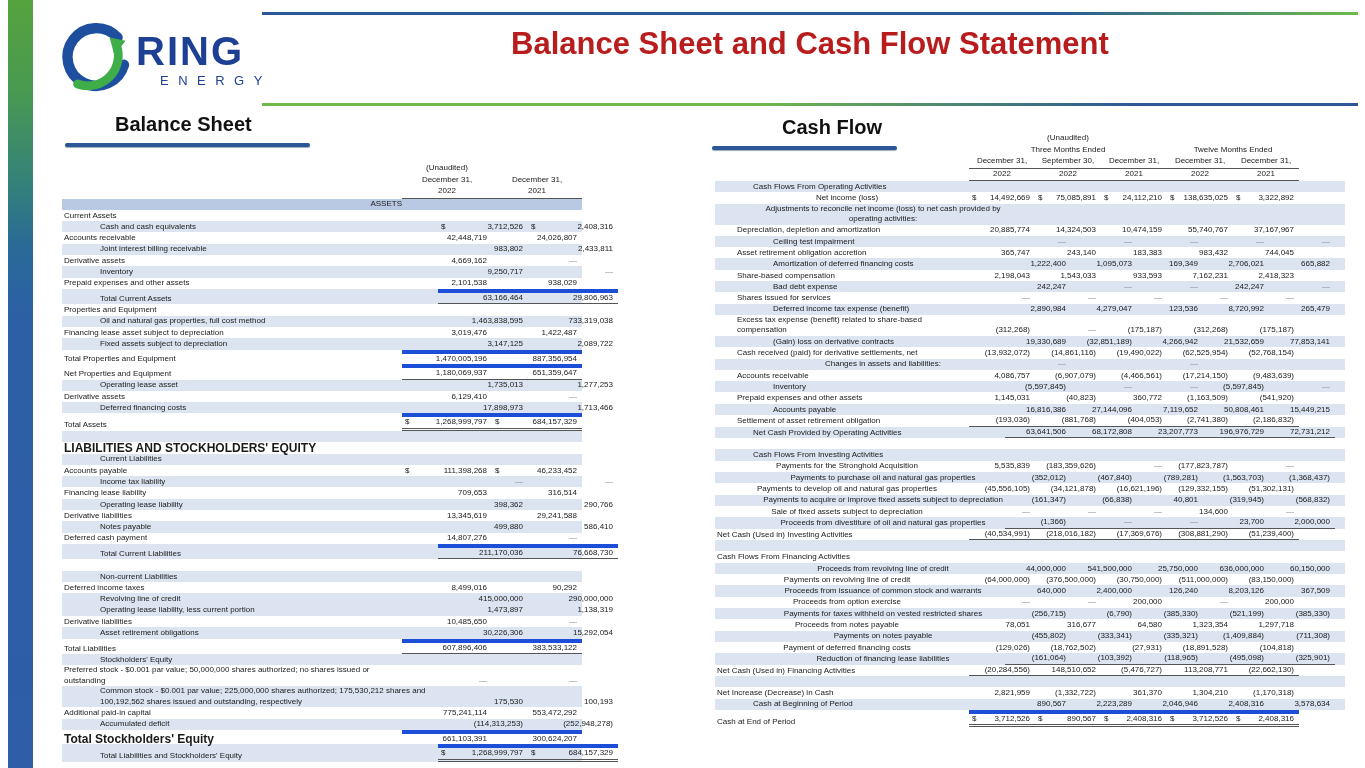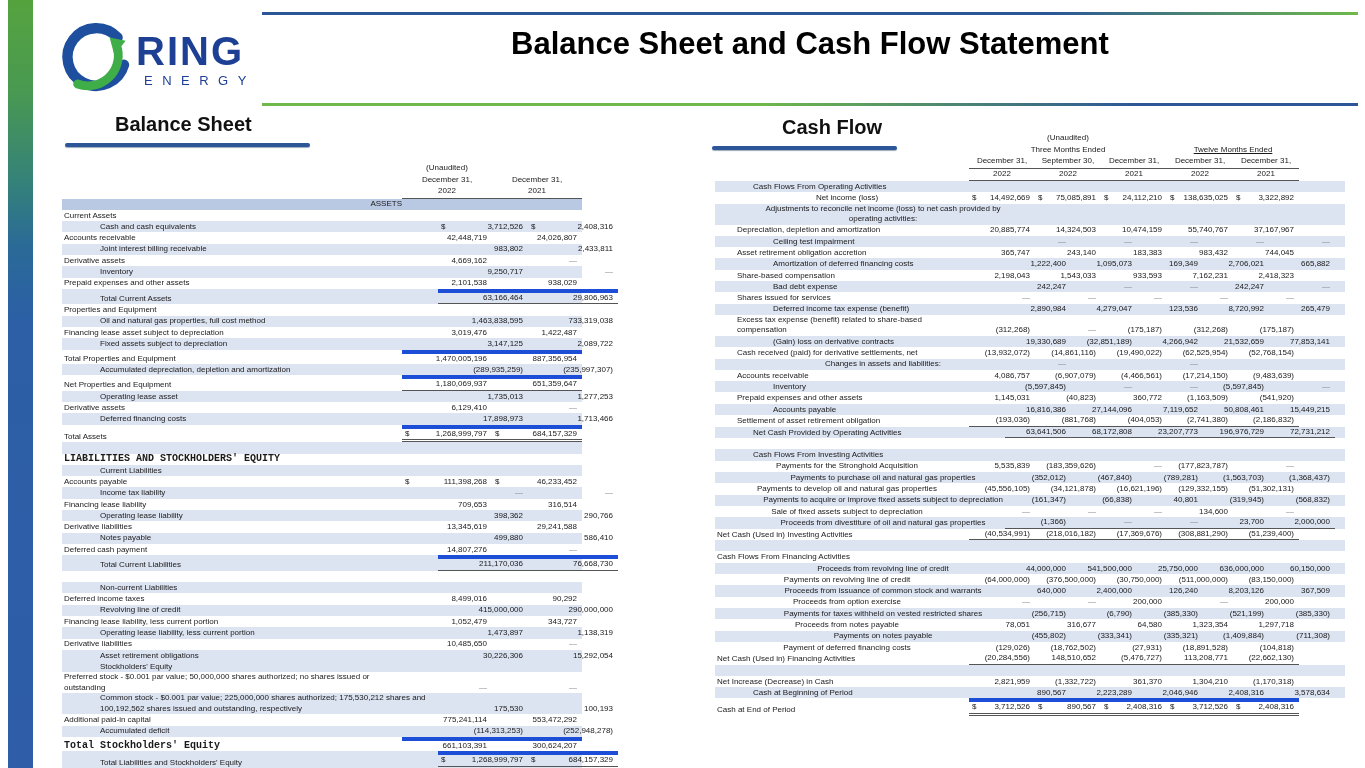--- a/index.html
+++ b/index.html
@@ -5,53 +5,53 @@
   html,body{margin:0;padding:0;background:#fff;}
   .page{position:relative;width:1365px;height:768px;background:#fff;overflow:hidden;
         font-family:"Liberation Sans",sans-serif;color:#1a1a1a;}
   .sidebar-gradient{position:absolute;left:8px;top:0;width:25px;height:768px;
     background:linear-gradient(180deg,#55a33e 0%,#499952 12%,#34817a 24%,#2a6a97 32%,#2c5fa6 42%,#2f5da8 100%);}
   
   .logo{position:absolute;left:58px;top:18px;width:200px;height:86px;}
   .logo-swoosh{position:absolute;left:0;top:2px;width:84px;height:80px;}
   .logo-text{position:absolute;left:78px;top:14px;}
   .logo-name{font-size:40px;font-weight:bold;color:#1d3f94;letter-spacing:2px;line-height:38px;}
-  .logo-sub{font-size:13px;color:#1d3f94;letter-spacing:9.5px;margin-top:3px;margin-left:8px;}
+  .logo-sub{font-size:13px;color:#1d3f94;letter-spacing:9.5px;margin-top:3px;margin-left:24px;}
   
   .rule-top{position:absolute;left:262px;top:12px;width:1096px;height:3px;
     background:linear-gradient(90deg,#2c5697 0%,#2c5697 72%,#6fb94a 100%);}
   .rule-bottom{position:absolute;left:262px;top:103px;width:1096px;height:3px;
     background:linear-gradient(90deg,#6fb94a 0%,#6fb94a 45%,#2c5697 80%,#2c5697 100%);}
   .main-title{position:absolute;left:262px;top:26px;width:1096px;text-align:center;
-    font-size:31px;font-weight:bold;color:#000000;}
+    font-size:31px;font-weight:bold;color:#b91c1c;}
   
   .sec-heading{position:absolute;font-size:20px;font-weight:bold;color:#111;}
   .sec-rule{position:absolute;height:4px;background:#2c5697;border-radius:2px;box-shadow:0 1px 1px #9ab;}
   
   .tbl{position:absolute;font-size:8px;line-height:10.5px;}
   .hr-row,.r{display:grid;align-items:end;}
   .bs .hr-row,.bs .r{grid-template-columns:340px 90px 90px;}
   .cf .hr-row,.cf .r{grid-template-columns:254px 66px 66px 66px 66px 66px 46px;}
   .r{min-height:11.3px;}
   .r.shade{background:#dce3f1;padding-left:36px;}
   .r.dark{background:#b9c9e4;text-align:right;}
   .lbl{padding-left:2px;}
   .lbl.i1{padding-left:10px;text-align:center;}
   .lbl.i2{padding-left:22px;}
-  .lbl.serif{font-family:Liberation Mono, monospace;font-weight:bold;font-size:10px;}
+  .lbl.serif{font-family:Liberation Sans, sans-serif;font-weight:bold;font-size:12px;}
   .cell{padding-right:5px;text-align:right;display:flex;justify-content:flex-end;align-items:flex-end;}
   .cell .dol{margin-right:auto;padding-left:3px;}
   .cell.tb{border-top:4px solid #1d4ed8;}
   .cell.bb{border-bottom:1px solid #555;}
   .cell.db{border-bottom:3px double #555;}
   .dash{color:#808a99;}
   
   .hc{text-align:center;padding-bottom:1px;}
   .hspan3{grid-column:2 / span 3;text-align:center;}
-  .hspan2{grid-column:5 / span 2;text-align:center;text-decoration:underline;}
+  .hspan2{grid-column:5 / span 2;text-align:center;}
   .bs-hspan{grid-column:2 / span 1;text-align:center;}
   .uline{border-bottom:1px solid #555;}
 </style>
 </head>
 <body>
 
 <div class="page">
 
   <div class="sidebar-gradient"></div>
 
@@ -215,29 +215,20 @@
         </div>
         <div class="r">
           <div class="lbl">Total Properties and Equipment</div>
           <div class="cell tb">
             <span>1,470,005,196</span>
           </div>
           <div class="cell tb">
             <span>887,356,954</span>
           </div>
         </div>
-        <div class="r shade">
-          <div class="lbl">Accumulated depreciation, depletion and amortization</div>
-          <div class="cell">
-            <span>(289,935,259)</span>
-          </div>
-          <div class="cell">
-            <span>(235,997,307)</span>
-          </div>
-        </div>
         <div class="r">
           <div class="lbl">Net Properties and Equipment</div>
           <div class="cell tb bb">
             <span>1,180,069,937</span>
           </div>
           <div class="cell tb bb">
             <span>651,359,647</span>
           </div>
         </div>
         <div class="r shade">
@@ -408,29 +399,20 @@
         </div>
         <div class="r shade">
           <div class="lbl">Revolving line of credit</div>
           <div class="cell">
             <span>415,000,000</span>
           </div>
           <div class="cell">
             <span>290,000,000</span>
           </div>
         </div>
-        <div class="r">
-          <div class="lbl">Financing lease liability, less current portion</div>
-          <div class="cell">
-            <span>1,052,479</span>
-          </div>
-          <div class="cell">
-            <span>343,727</span>
-          </div>
-        </div>
         <div class="r shade">
           <div class="lbl">Operating lease liability, less current portion</div>
           <div class="cell">
             <span>1,473,897</span>
           </div>
           <div class="cell">
             <span>1,138,319</span>
           </div>
         </div>
         <div class="r">
@@ -442,20 +424,29 @@
             <span class="dash">—</span>
           </div>
         </div>
         <div class="r shade">
           <div class="lbl">Asset retirement obligations</div>
           <div class="cell">
             <span>30,226,306</span>
           </div>
           <div class="cell">
             <span>15,292,054</span>
+          </div>
+        </div>
+        <div class="r">
+          <div class="lbl">Total Liabilities</div>
+          <div class="cell tb bb">
+            <span>607,896,406</span>
+          </div>
+          <div class="cell tb bb">
+            <span>383,533,122</span>
           </div>
         </div>
         <div class="r shade">
           <div class="lbl">Stockholders' Equity</div>
           <div class="cell">
             <span></span>
           </div>
           <div class="cell">
             <span></span>
           </div>
@@ -1304,20 +1295,39 @@
             <span>(27,931)</span>
           </div>
           <div class="cell">
             <span>(18,891,528)</span>
           </div>
           <div class="cell">
             <span>(104,818)</span>
           </div>
           <div></div>
         </div>
+        <div class="r shade">
+          <div class="lbl i1">Reduction of financing lease liabilities</div>
+          <div class="cell bb">
+            <span>(161,064)</span>
+          </div>
+          <div class="cell bb">
+            <span>(103,392)</span>
+          </div>
+          <div class="cell bb">
+            <span>(118,965)</span>
+          </div>
+          <div class="cell bb">
+            <span>(495,098)</span>
+          </div>
+          <div class="cell bb">
+            <span>(325,901)</span>
+          </div>
+          <div></div>
+        </div>
         <div class="r">
           <div class="lbl">Net Cash (Used in) Financing Activities</div>
           <div class="cell bb">
             <span>(20,284,556)</span>
           </div>
           <div class="cell bb">
             <span>148,510,652</span>
           </div>
           <div class="cell bb">
             <span>(5,476,727)</span>

